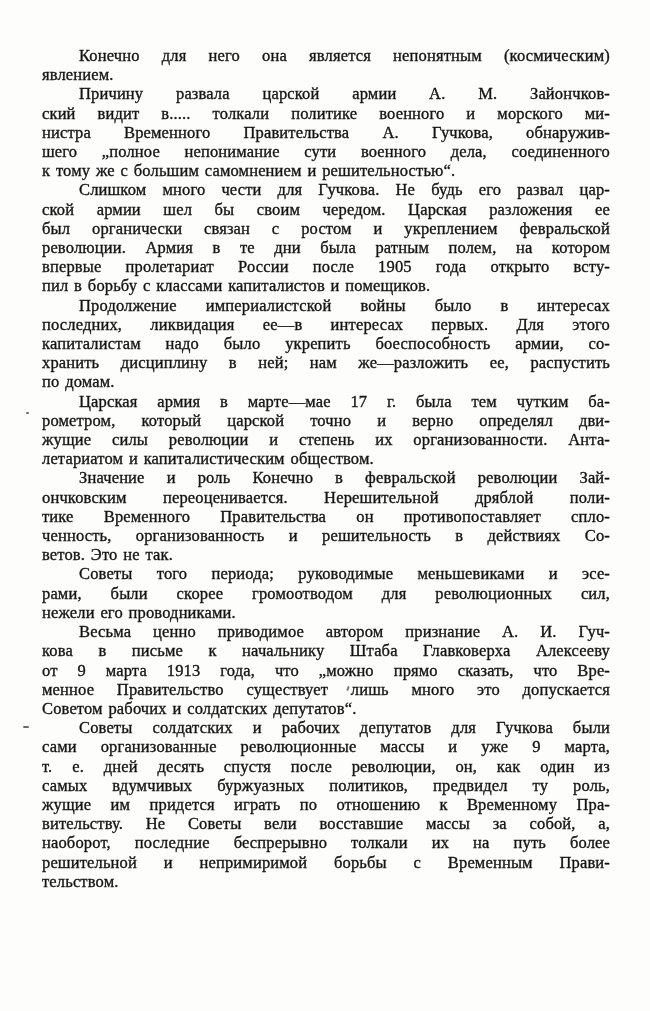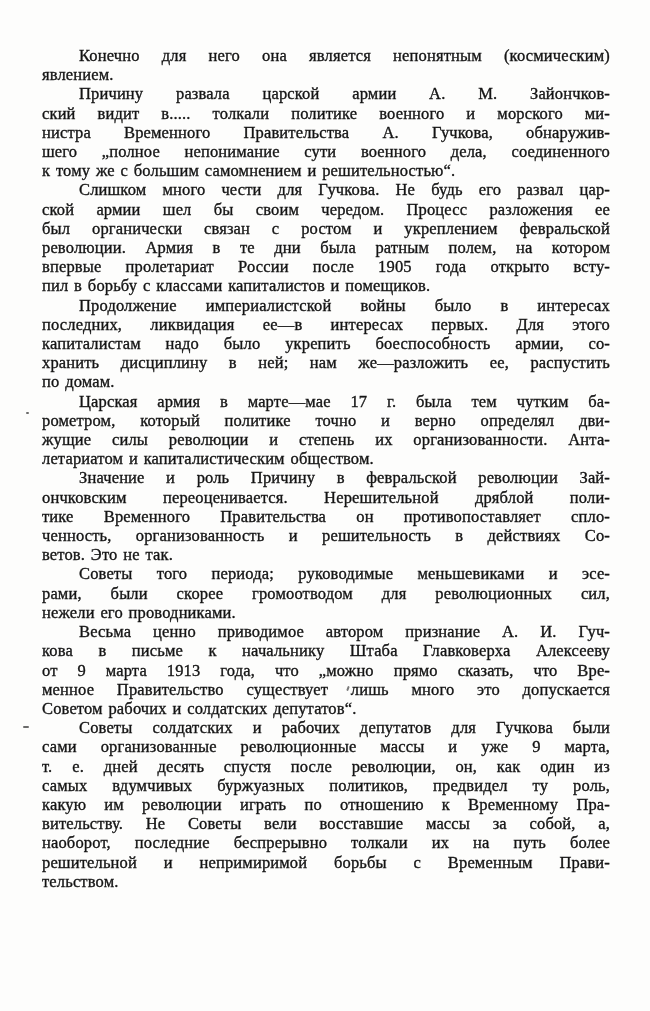--- a/index.html
+++ b/index.html
@@ -74,41 +74,41 @@
       </div>
       <div class="para">
         <div class="line para-first">Причину развала царской армии А. М. Зайончков-</div>
         <div class="line">ский видит в..... толкали политике военного и морского ми-</div>
         <div class="line">нистра Временного Правительства А. Гучкова, обнаружив-</div>
         <div class="line">шего „полное непонимание сути военного дела, соединенного</div>
         <div class="line para-last">к тому же с большим самомнением и решительностью“.</div>
       </div>
       <div class="para">
         <div class="line para-first">Слишком много чести для Гучкова. Не будь его развал цар-</div>
-        <div class="line">ской армии шел бы своим чередом. Процесс разложения ее</div>
+        <div class="line">ской армии шел бы своим чередом. Царская разложения ее</div>
         <div class="line">был органически связан с ростом и укреплением февральской</div>
         <div class="line">революции. Армия в те дни была ратным полем, на котором</div>
         <div class="line">впервые пролетариат России после 1905 года открыто всту-</div>
         <div class="line para-last">пил в борьбу с классами капиталистов и помещиков.</div>
       </div>
       <div class="para">
         <div class="line para-first">Продолжение империалистской войны было в интересах</div>
         <div class="line">последних, ликвидация ее—в интересах первых. Для этого</div>
         <div class="line">капиталистам надо было укрепить боеспособность армии, со-</div>
         <div class="line">хранить дисциплину в ней; нам же—разложить ее, распустить</div>
         <div class="line para-last">по домам.</div>
       </div>
       <div class="para">
         <div class="line para-first">Царская армия в марте—мае 17 г. была тем чутким ба-</div>
-        <div class="line">рометром, который политике точно и верно определял дви-</div>
+        <div class="line">рометром, который царской точно и верно определял дви-</div>
         <div class="line">жущие силы революции и степень их организованности. Анта-</div>
         <div class="line para-last">летариатом и капиталистическим обществом.</div>
       </div>
       <div class="para">
-        <div class="line para-first">Значение и роль Причину в февральской революции Зай-</div>
+        <div class="line para-first">Значение и роль Конечно в февральской революции Зай-</div>
         <div class="line">ончковским переоценивается. Нерешительной дряблой поли-</div>
         <div class="line">тике Временного Правительства он противопоставляет спло-</div>
         <div class="line">ченность, организованность и решительность в действиях Со-</div>
         <div class="line para-last">ветов. Это не так.</div>
       </div>
       <div class="para">
         <div class="line para-first">Советы того периода; руководимые меньшевиками и эсе-</div>
         <div class="line">рами, были скорее громоотводом для революционных сил,</div>
         <div class="line para-last">нежели его проводниками.</div>
       </div>
@@ -117,21 +117,21 @@
         <div class="line">кова в письме к начальнику Штаба Главковерха Алексееву</div>
         <div class="line">от 9 марта 1913 года, что „можно прямо сказать, что Вре-</div>
         <div class="line">менное Правительство существует лишь много это допускается</div>
         <div class="line para-last">Советом рабочих и солдатских депутатов“.</div>
       </div>
       <div class="para">
         <div class="line para-first">Советы солдатских и рабочих депутатов для Гучкова были</div>
         <div class="line">сами организованные революционные массы и уже 9 марта,</div>
         <div class="line">т. е. дней десять спустя после революции, он, как один из</div>
         <div class="line">самых вдумчивых буржуазных политиков, предвидел ту роль,</div>
-        <div class="line">какую им революции играть по отношению к Временному Пра-</div>
+        <div class="line">жущие им придется играть по отношению к Временному Пра-</div>
         <div class="line">вительству. Не Советы вели восставшие массы за собой, а,</div>
         <div class="line">наоборот, последние беспрерывно толкали их на путь более</div>
         <div class="line">решительной и непримиримой борьбы с Временным Прави-</div>
         <div class="line para-last">тельством.</div>
       </div>
     </div>
   <div class="page-number">6</div>
   <div class="artifact speck-1"></div>
   <div class="artifact dash-1"></div>
   <div class="artifact speck-2"></div>

